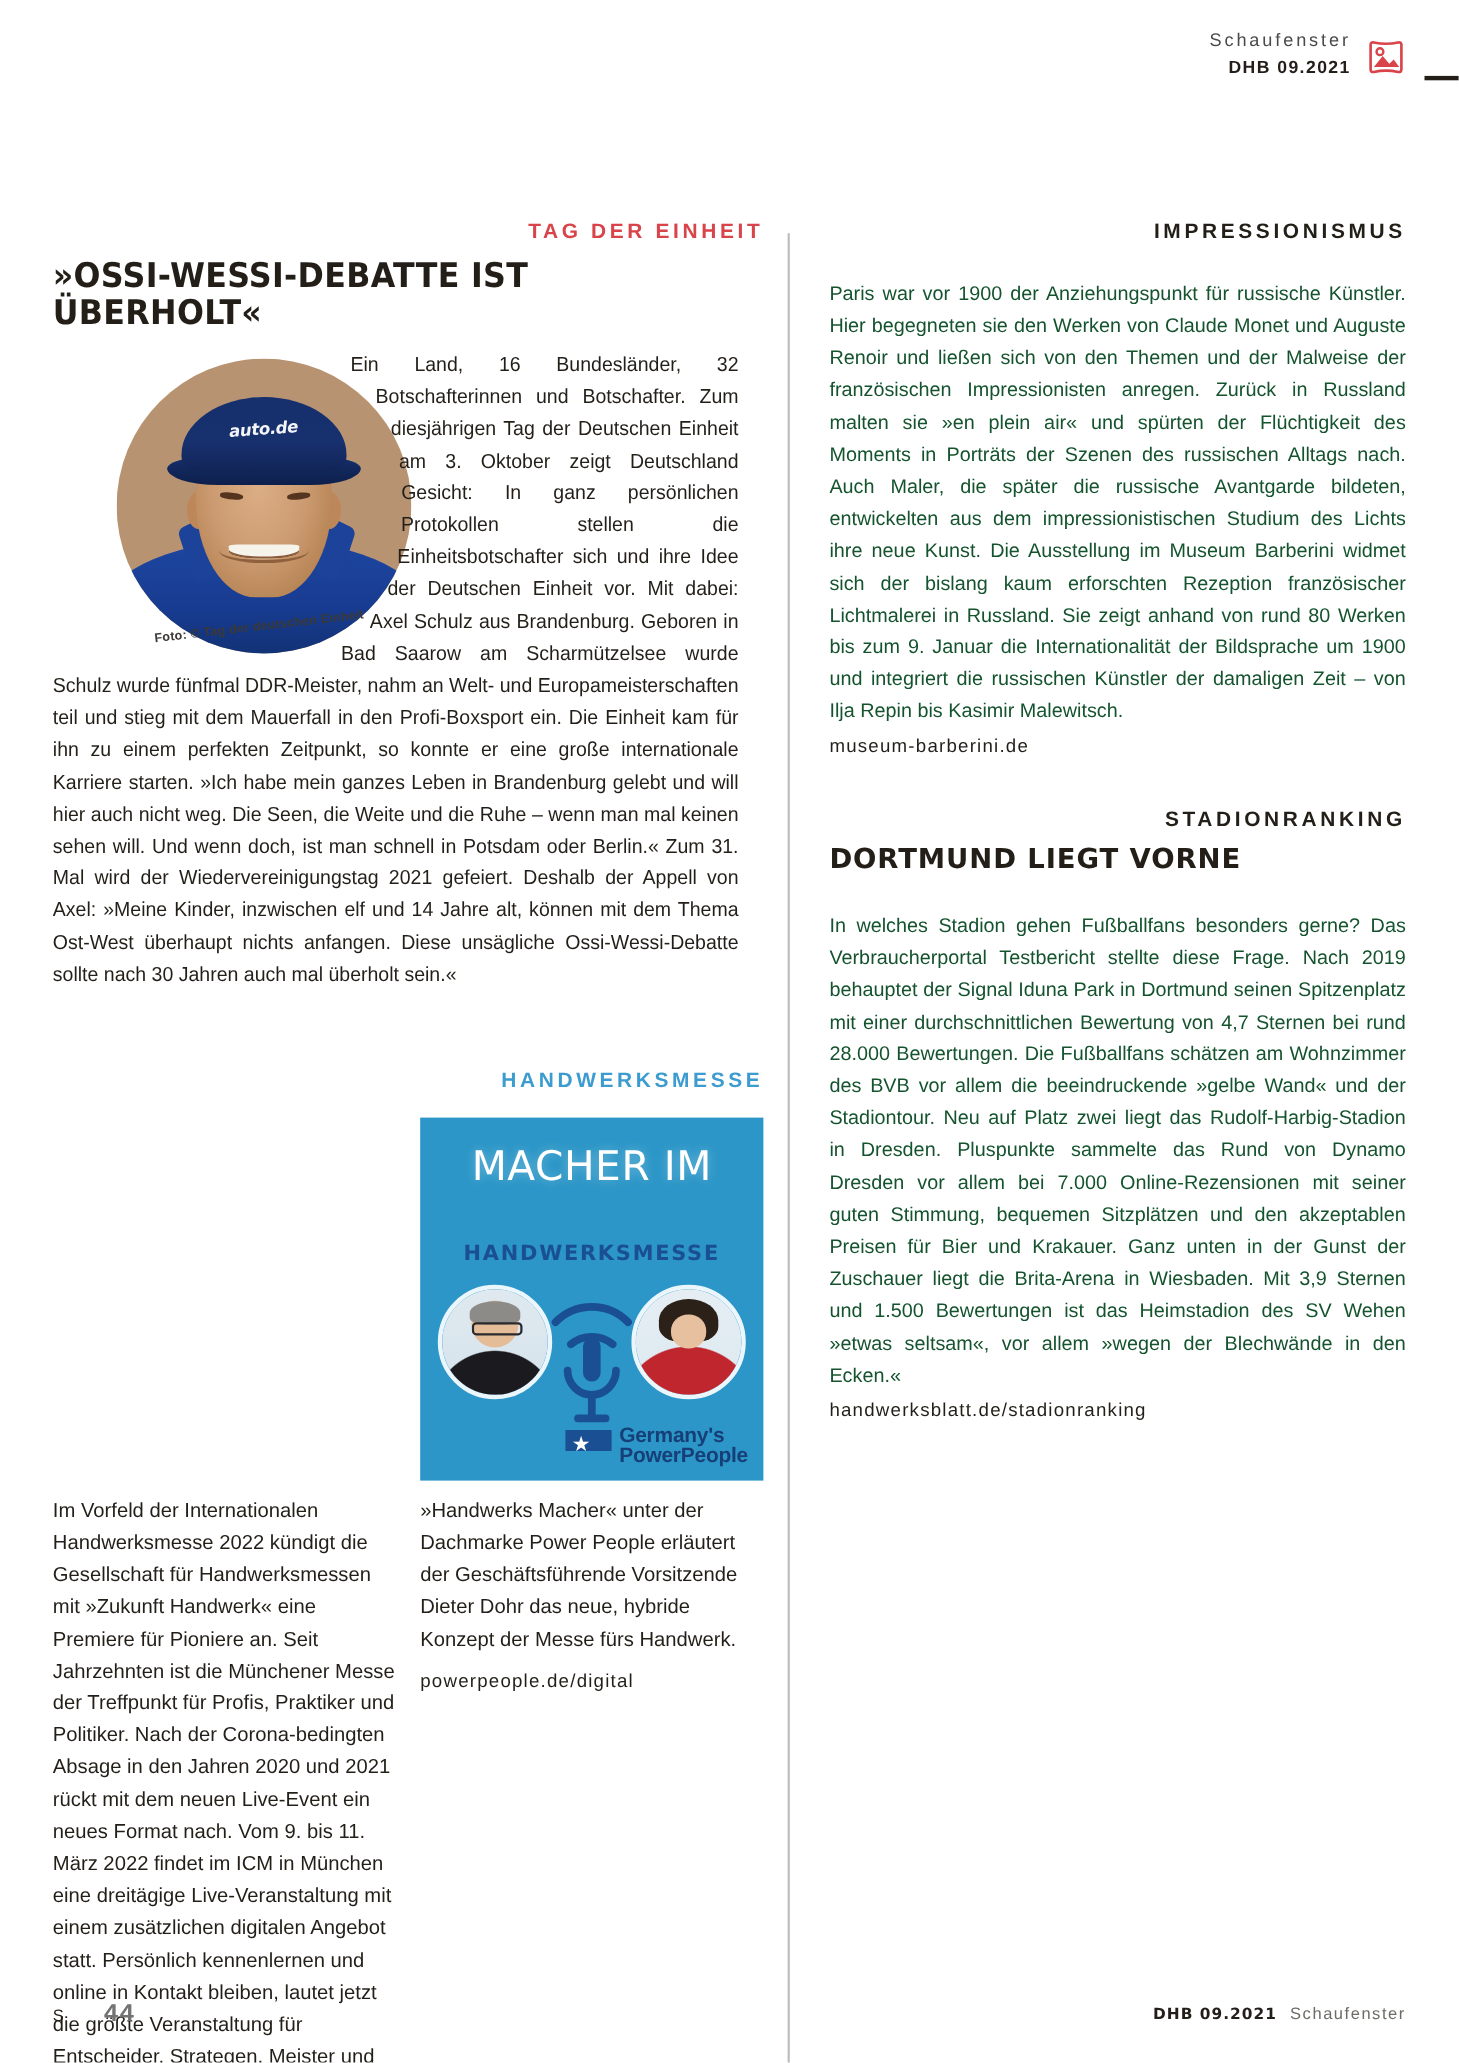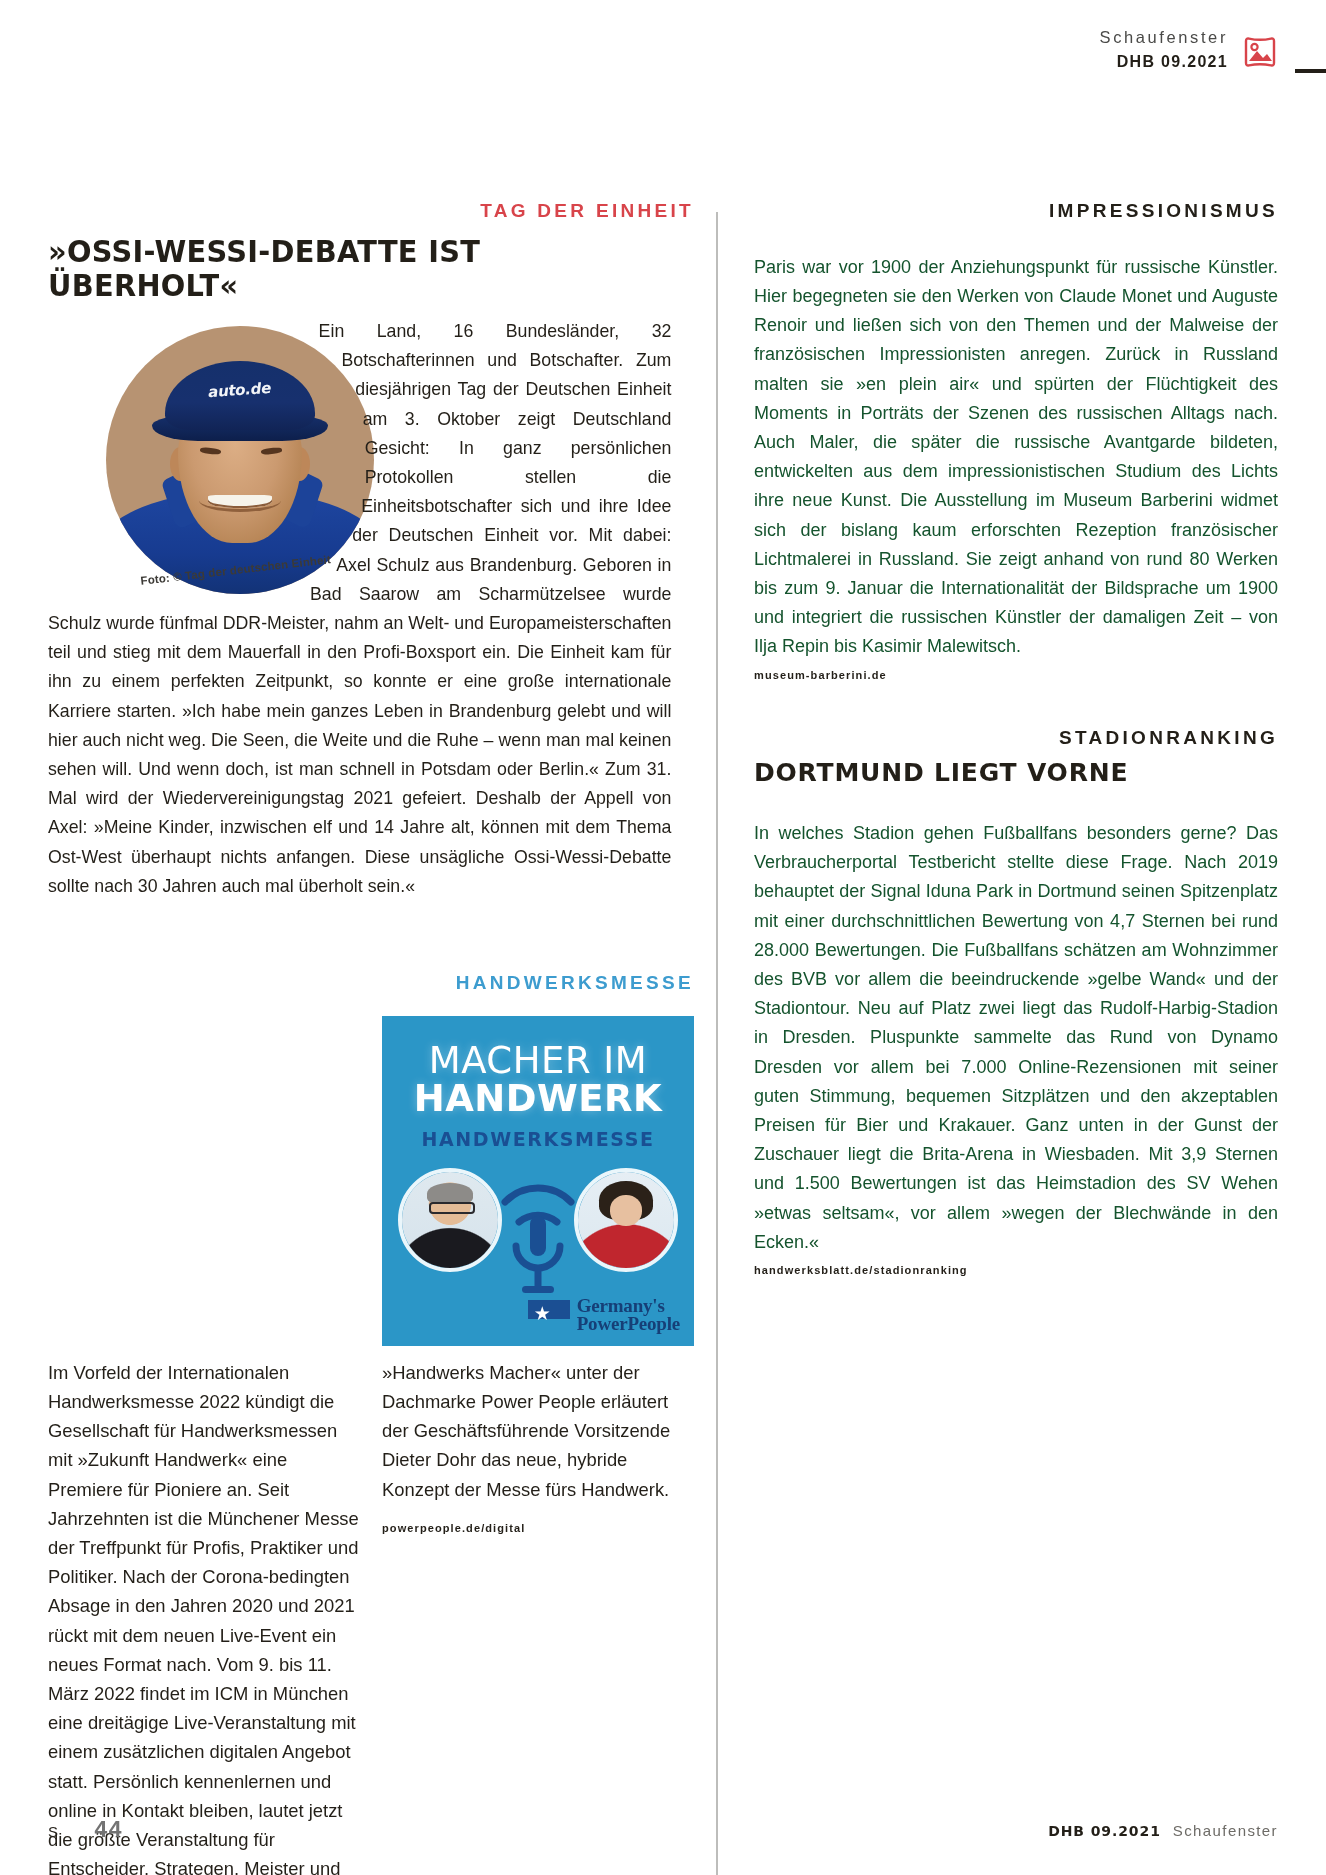--- a/index.html
+++ b/index.html
@@ -78,21 +78,21 @@
   }
 
   .bodytext {
     font-size: 18.4px; line-height: 29.2px; color: #231f18;
     font-weight: 400; text-align: justify;
     hyphens: auto; -webkit-hyphens: auto;
     transform: scaleX(0.965); transform-origin: left top;
   }
 
   .weblink {
-    font-size: 11px; font-weight: 700; color: #231f18;
+    font-size: 17px; font-weight: 400; color: #231f18;
     letter-spacing: 1.1px; margin-top: 7px;
   }
 
   
   .a1-wrap { position: relative; margin-top: 14px; }
   .a1-photo {
     float: left;
     width: 268px; height: 268px;
     margin: 10px 16px 6px 58px;
     border-radius: 50%;
@@ -274,21 +274,21 @@
   }
   .ad-logo-flag {
     width: 42px; height: 30px; position: relative;
     background: linear-gradient(180deg,#1b4f93 0 64%, #2b96c7 64% 100%);
   }
   .ad-logo-flag .star {
     position: absolute; left: 6px; top: 4px;
     color: #ffffff; font-size: 19px; line-height: 19px;
   }
   .ad-logo-txt {
-    font-family: Liberation Serif, serif;
+    font-family: Liberation Sans, sans-serif;
     font-weight: 700; color: #163f77; line-height: 0.98;
     font-size: 19px; letter-spacing: -0.2px;
   }
   .a2-adcap {
     clear: right; float: right; width: 312px;
     margin-left: 22px;
     font-size: 18.4px; line-height: 29.2px; color: #231f18;
     text-align: left;
   }
   .a2-adcap .weblink { margin-top: 10px; }
@@ -375,21 +375,20 @@
           <div class="a1-caption">Foto: © Tag der deutschen Einheit</div>
         </div>
       </div>
 
       <div style="margin-top:72px;">
         <div class="kicker blue">HANDWERKSMESSE</div>
 
         <div class="a2-flow">
           <div class="a2-ad">
             <div class="ad-t1">MACHER IM</div>
-            <div class="ad-t2">HANDWERK</div>
             <div class="ad-sub">HANDWERKSMESSE</div>
 
             <div class="ad-mic">
               <svg width="126" height="132" viewBox="0 0 126 132">
                 <g fill="none" stroke="#1a4f93" stroke-width="7" stroke-linecap="round">
                   <path d="M30 26 A46 46 0 0 1 96 26"></path>
                   <path d="M44 46 A30 30 0 0 1 82 46"></path>
                 </g>
                 <rect x="55" y="40" width="16" height="40" rx="8" fill="#1a4f93"></rect>
                 <path d="M41 70 A22 22 0 0 0 85 70" fill="none" stroke="#1a4f93" stroke-width="7" stroke-linecap="round"></path>

